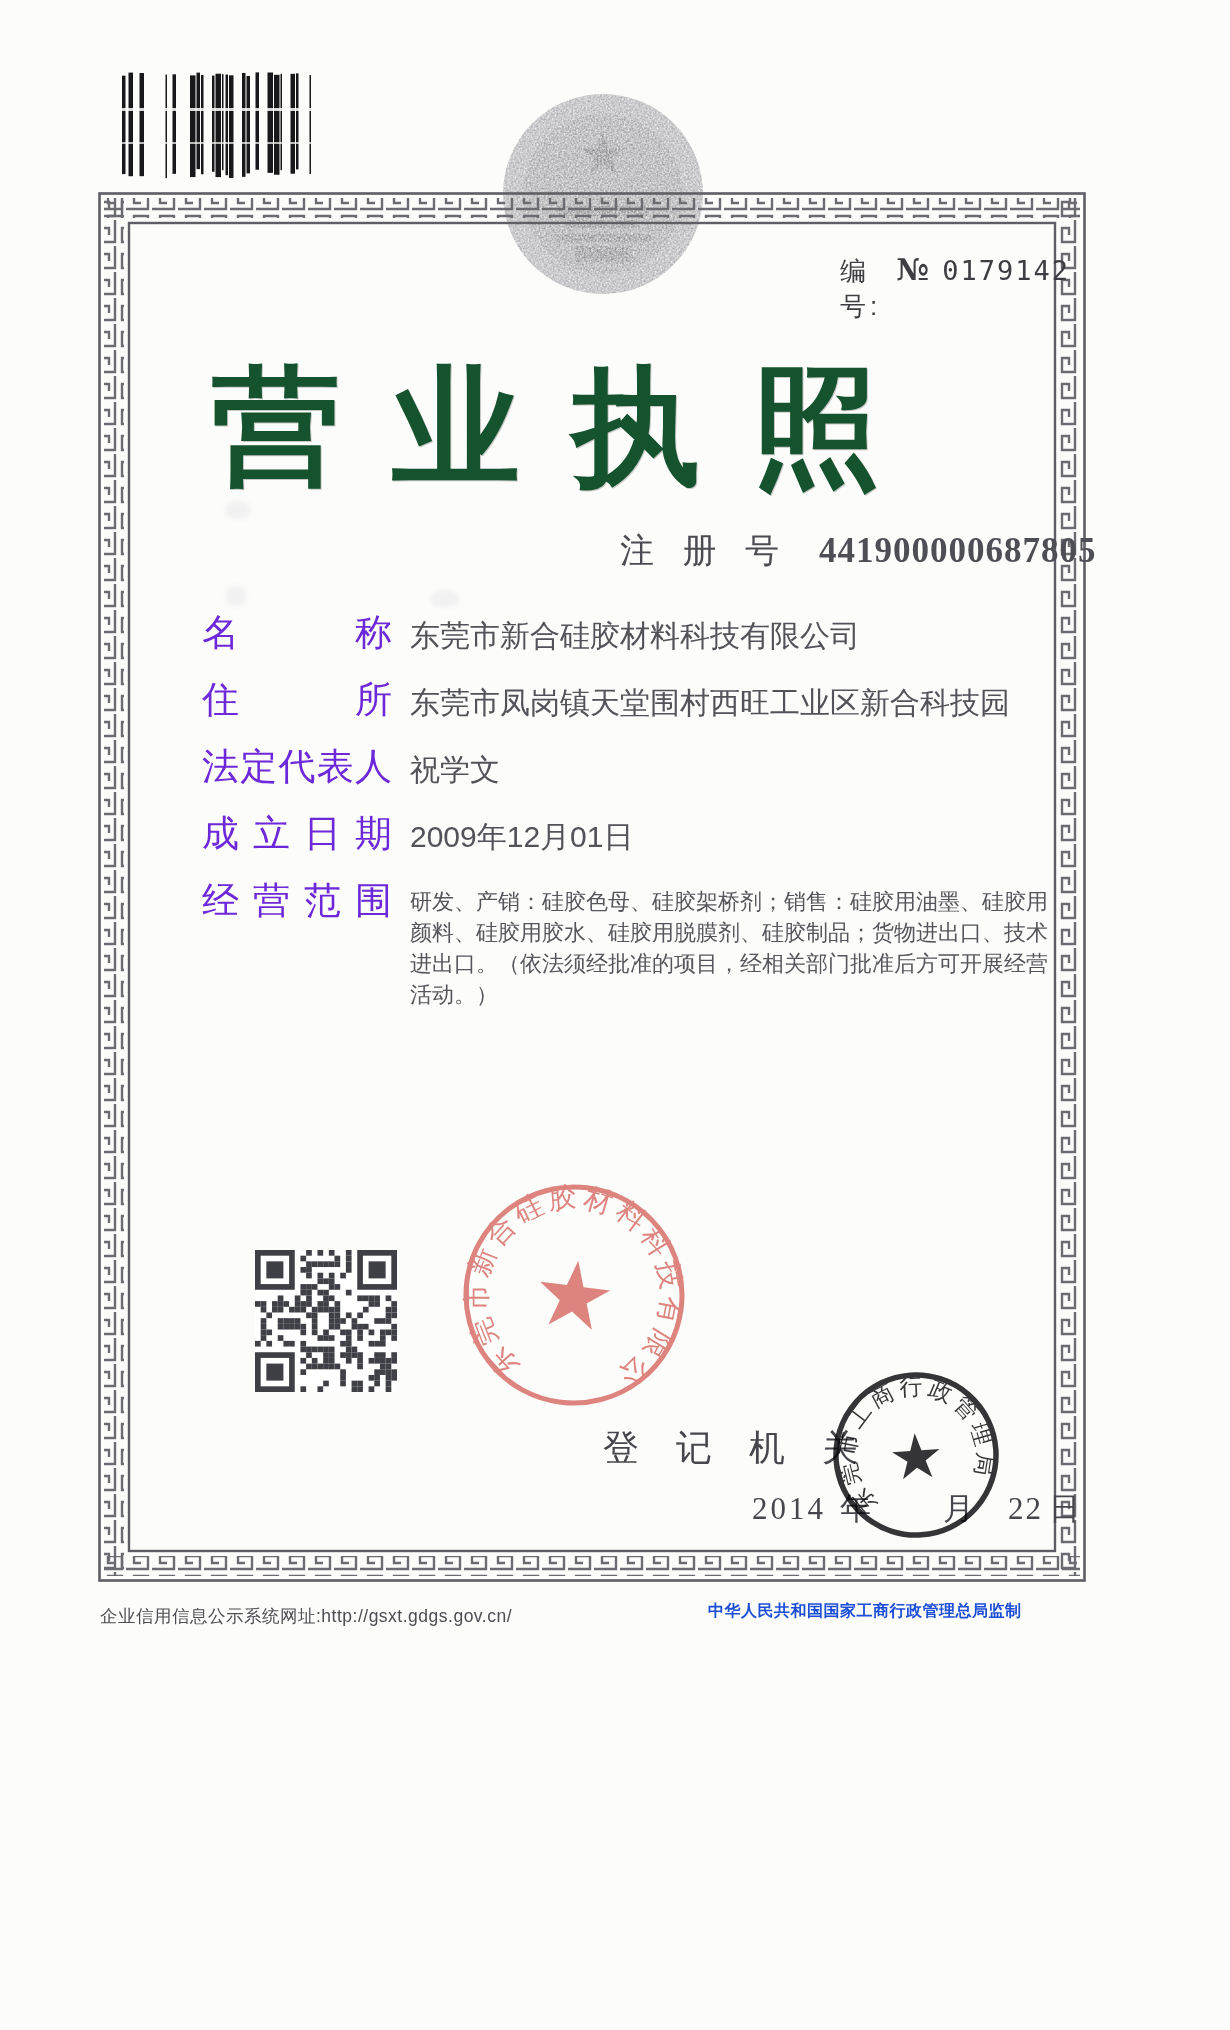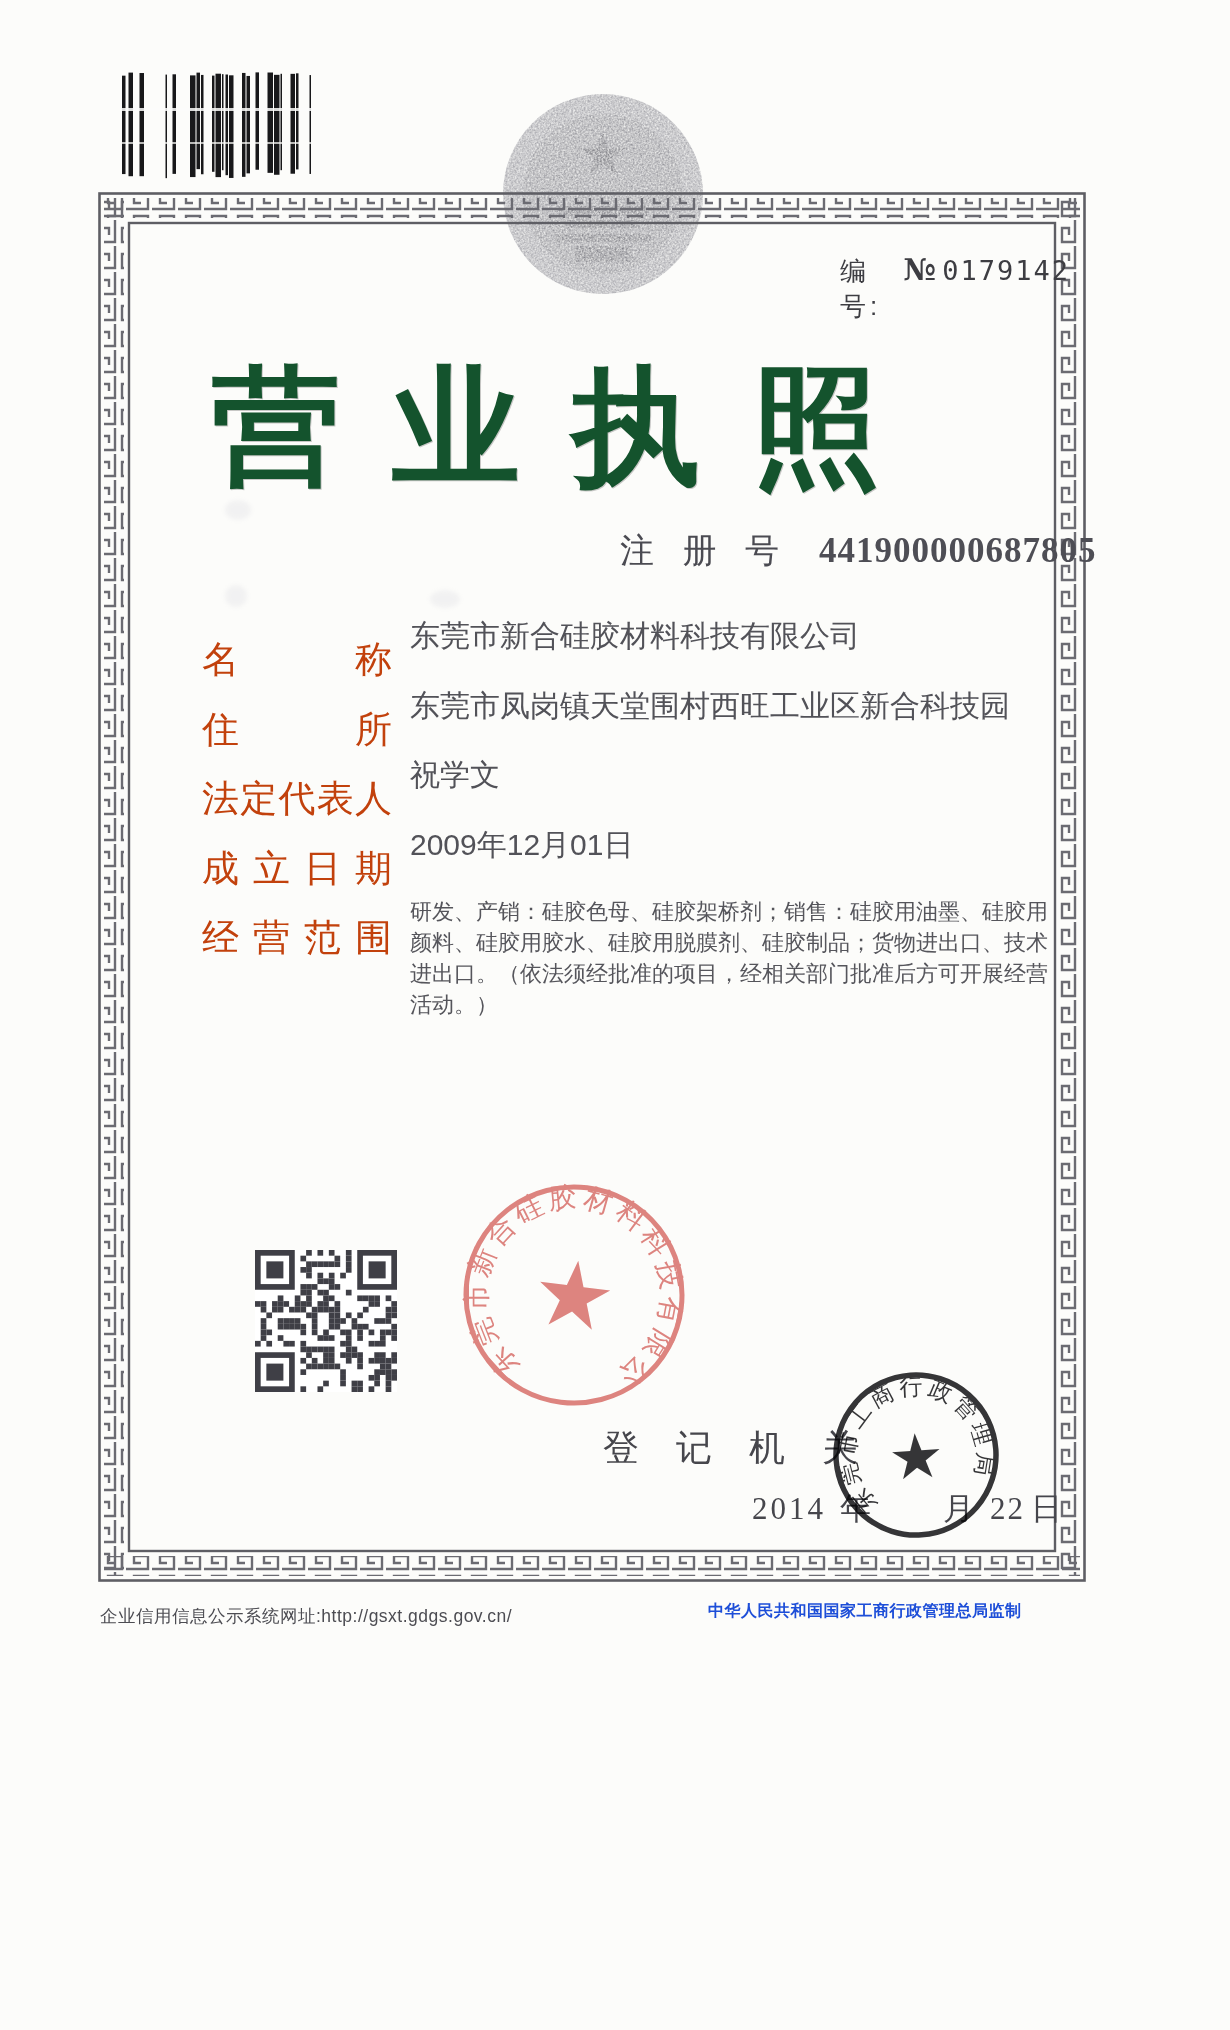--- a/index.html
+++ b/index.html
@@ -7,56 +7,56 @@
   .page{position:relative;width:1230px;height:2030px;background:#fcfcfa;overflow:hidden;}
 
   
   .barcode{position:absolute;left:122px;top:70px;width:196px;height:112px;}
   .emblem{position:absolute;left:497px;top:88px;width:212px;height:212px;opacity:.8;}
 
   
   .frame{position:absolute;left:98px;top:192px;z-index:0;}
 
   
-  .serial-row{position:absolute;top:252px;left:840px;width:230px;display:flex;align-items:baseline;gap:6px;color:#3d3d42;z-index:2;}
+  .serial-row{position:absolute;top:252px;left:840px;width:230px;display:flex;align-items:baseline;gap:13px;color:#3d3d42;z-index:2;}
   .serial-label{font-size:26px;letter-spacing:4px;}
   .serial-symbol{font-family:"DejaVu Serif",serif;font-weight:bold;font-size:30px;}
   .serial-number{font-family:"DejaVu Sans Mono",monospace;font-size:27px;letter-spacing:2px;}
 
   
   .title{position:absolute;top:330px;left:98px;width:872px;text-align:center;margin:12px;
          font-size:128px;font-weight:900;letter-spacing:52px;text-indent:52px;color:#14532d;
          font-family:"Liberation Sans",sans-serif;text-shadow:1px 1px 0 rgba(40,40,40,.25);z-index:2;}
 
   
   .reg-row{position:absolute;top:528px;left:620px;display:flex;align-items:baseline;gap:30px;z-index:2;}
   .reg-label{font-size:34px;letter-spacing:10px;color:#4b4b52;font-family:"Liberation Serif",serif;}
   .reg-number{font-size:35px;color:#4e4e55;font-family:"Liberation Serif",serif;letter-spacing:1px;font-weight:bold;}
 
   
   .fields{position:absolute;top:612px;left:202px;width:880px;z-index:2;}
   .field-row{display:flex;align-items:flex-start;min-height:67px;}
-  .field-label{flex:0 0 190px;font-size:37px;line-height:1.15;color:#c2410c;
+  .field-label{flex:0 0 190px;font-size:37px;line-height:1.15;color:#6d28d9;
                font-family:"Liberation Serif",serif;font-weight:500;
-               text-align:justify;text-align-last:justify;margin-top:27px;}
+               text-align:justify;text-align-last:justify;}
   .field-value{margin-left:18px;font-size:30px;line-height:1.35;color:#525258;padding-top:4px;}
   .field-row.scope .field-value{font-size:22px;line-height:31px;width:648px;padding-top:6px;color:#55555b;}
 
   
   .qr{position:absolute;left:255px;top:1250px;width:142px;height:142px;}
   .red-seal{position:absolute;left:444px;top:1165px;width:260px;height:260px;mix-blend-mode:multiply;opacity:.82;transform:rotate(7deg);z-index:3;}
   .black-seal{position:absolute;left:823px;top:1362px;width:186px;height:186px;mix-blend-mode:multiply;opacity:.9;transform:rotate(-4deg);z-index:4;}
 
   
   .registrar-row{position:absolute;left:603px;top:1424px;font-size:36px;letter-spacing:14px;color:#46464c;font-family:"Liberation Serif",serif;z-index:2;}
   .date-row{position:absolute;left:752px;top:1488px;font-size:31px;color:#46464c;font-family:"Liberation Serif",serif;z-index:2;display:flex;align-items:baseline;}
   .date-year{letter-spacing:3px;text-align:center;}
   .date-year-unit{margin-left:14px;}
   .date-month-unit{margin-left:72px;}
-  .date-day{margin-left:16px;letter-spacing:2px;}
+  .date-day{margin-left:34px;letter-spacing:2px;}
   .date-day-unit{margin-left:6px;}
 
   
   .footer-left{position:absolute;left:100px;top:1604px;font-size:17.5px;color:#4c4c52;letter-spacing:.5px;z-index:2;}
   .footer-right{position:absolute;left:708px;top:1601px;width:384px;font-size:16px;font-weight:bold;color:#1d4ed8;letter-spacing:.5px;z-index:2;}
 
   .smudge{position:absolute;background:#aab;opacity:.12;border-radius:50%;filter:blur(2px);}
 </style>
 </head>
 <body>

